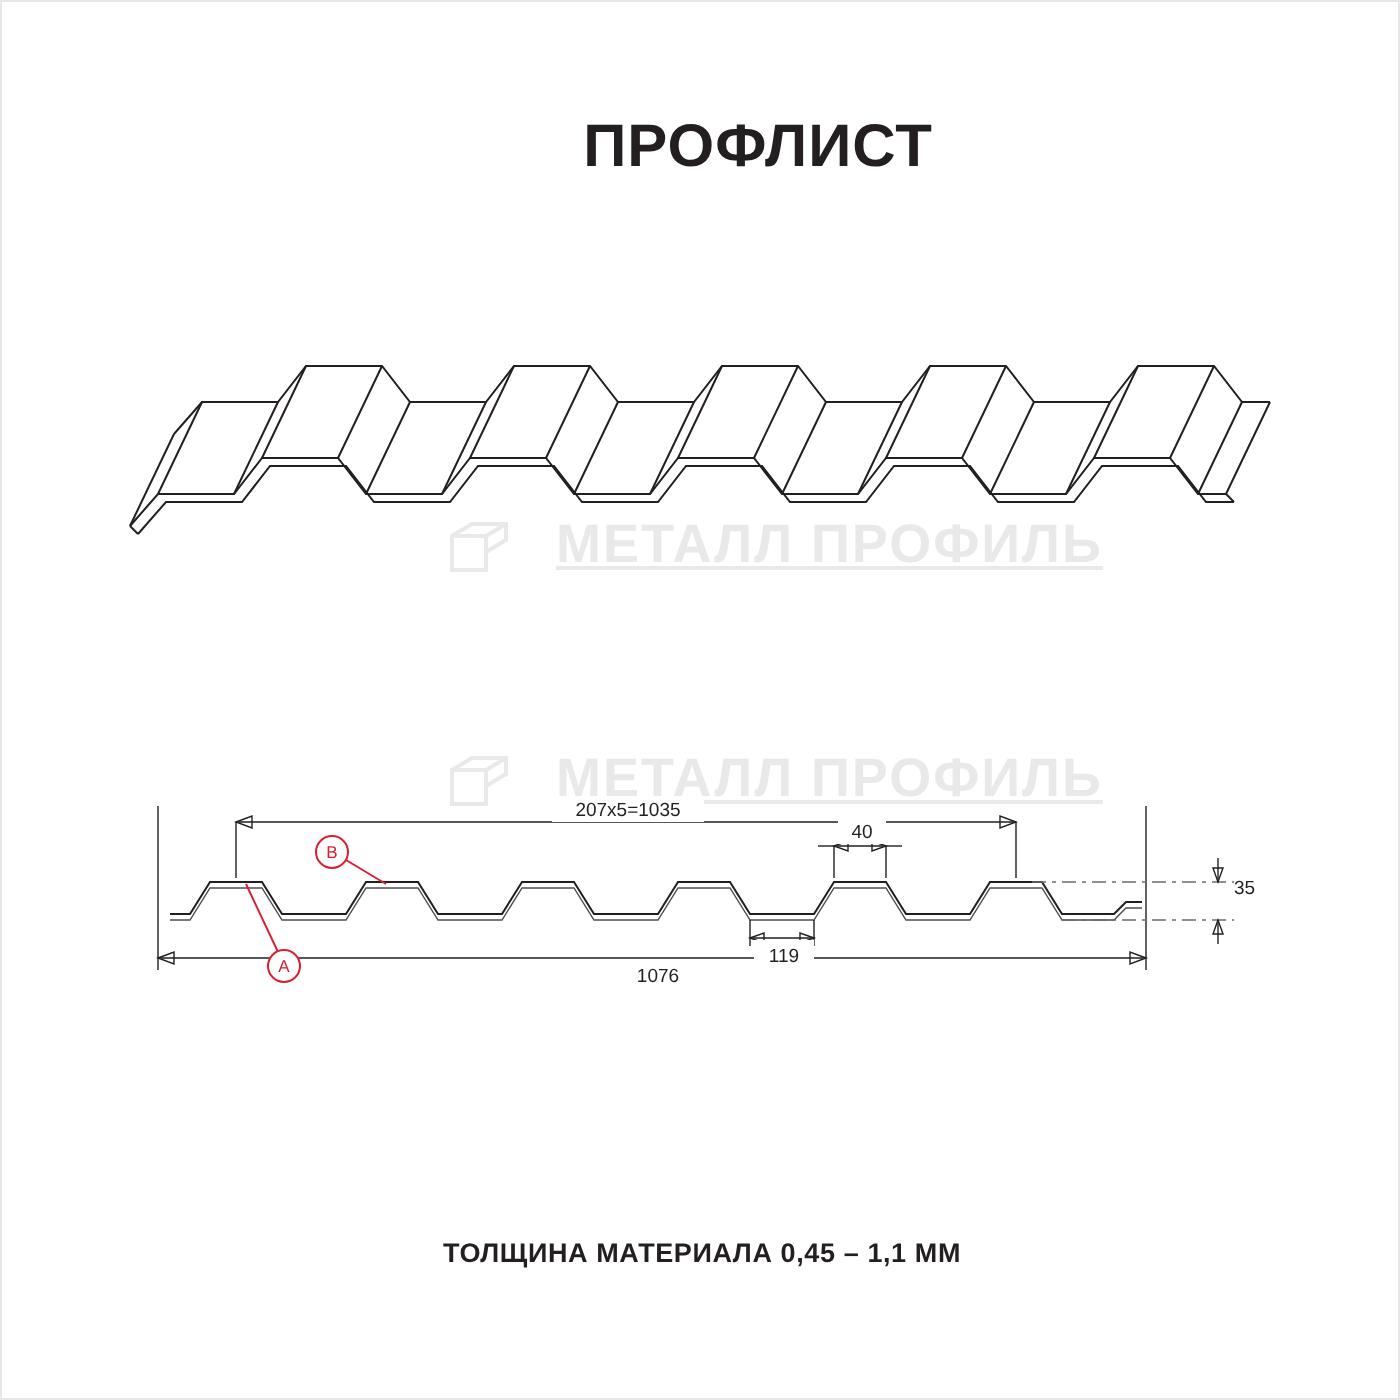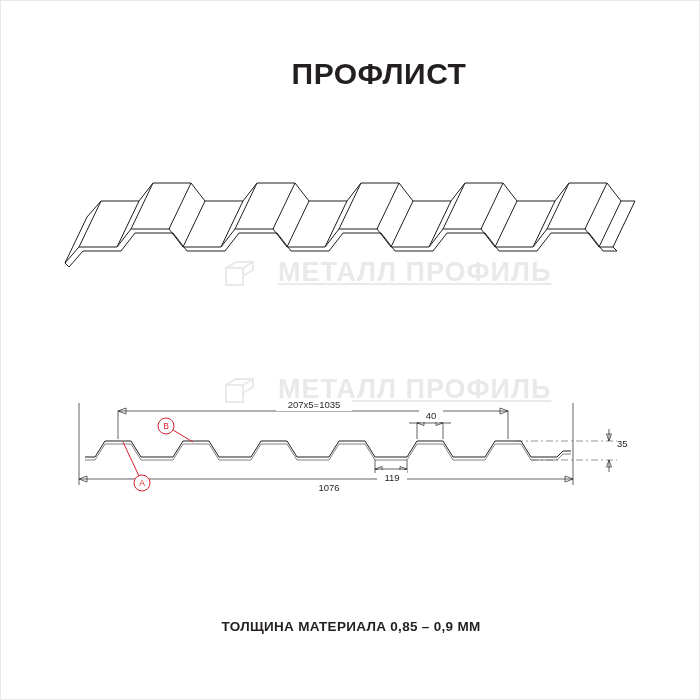--- a/index.html
+++ b/index.html
@@ -264,15 +264,15 @@
       <path class="callout-line" d="M132 81 L112 69"></path>
       <circle class="callout-circle" cx="105" cy="65" r="8"></circle>
       <text class="callout-txt" x="105" y="68" text-anchor="middle">B</text>
 
       <path class="callout-line" d="M62 81 L78 115"></path>
       <circle class="callout-circle" cx="81" cy="122" r="8"></circle>
       <text class="callout-txt" x="81" y="125" text-anchor="middle">A</text>
     </svg>
   </div>
 
-  <div class="footer-note">ТОЛЩИНА МАТЕРИАЛА 0,85 – 0,9 ММ</div>
+  <div class="footer-note">ТОЛЩИНА МАТЕРИАЛА 0,45 – 1,1 ММ</div>
 
 </div>
 
 </body></html>

